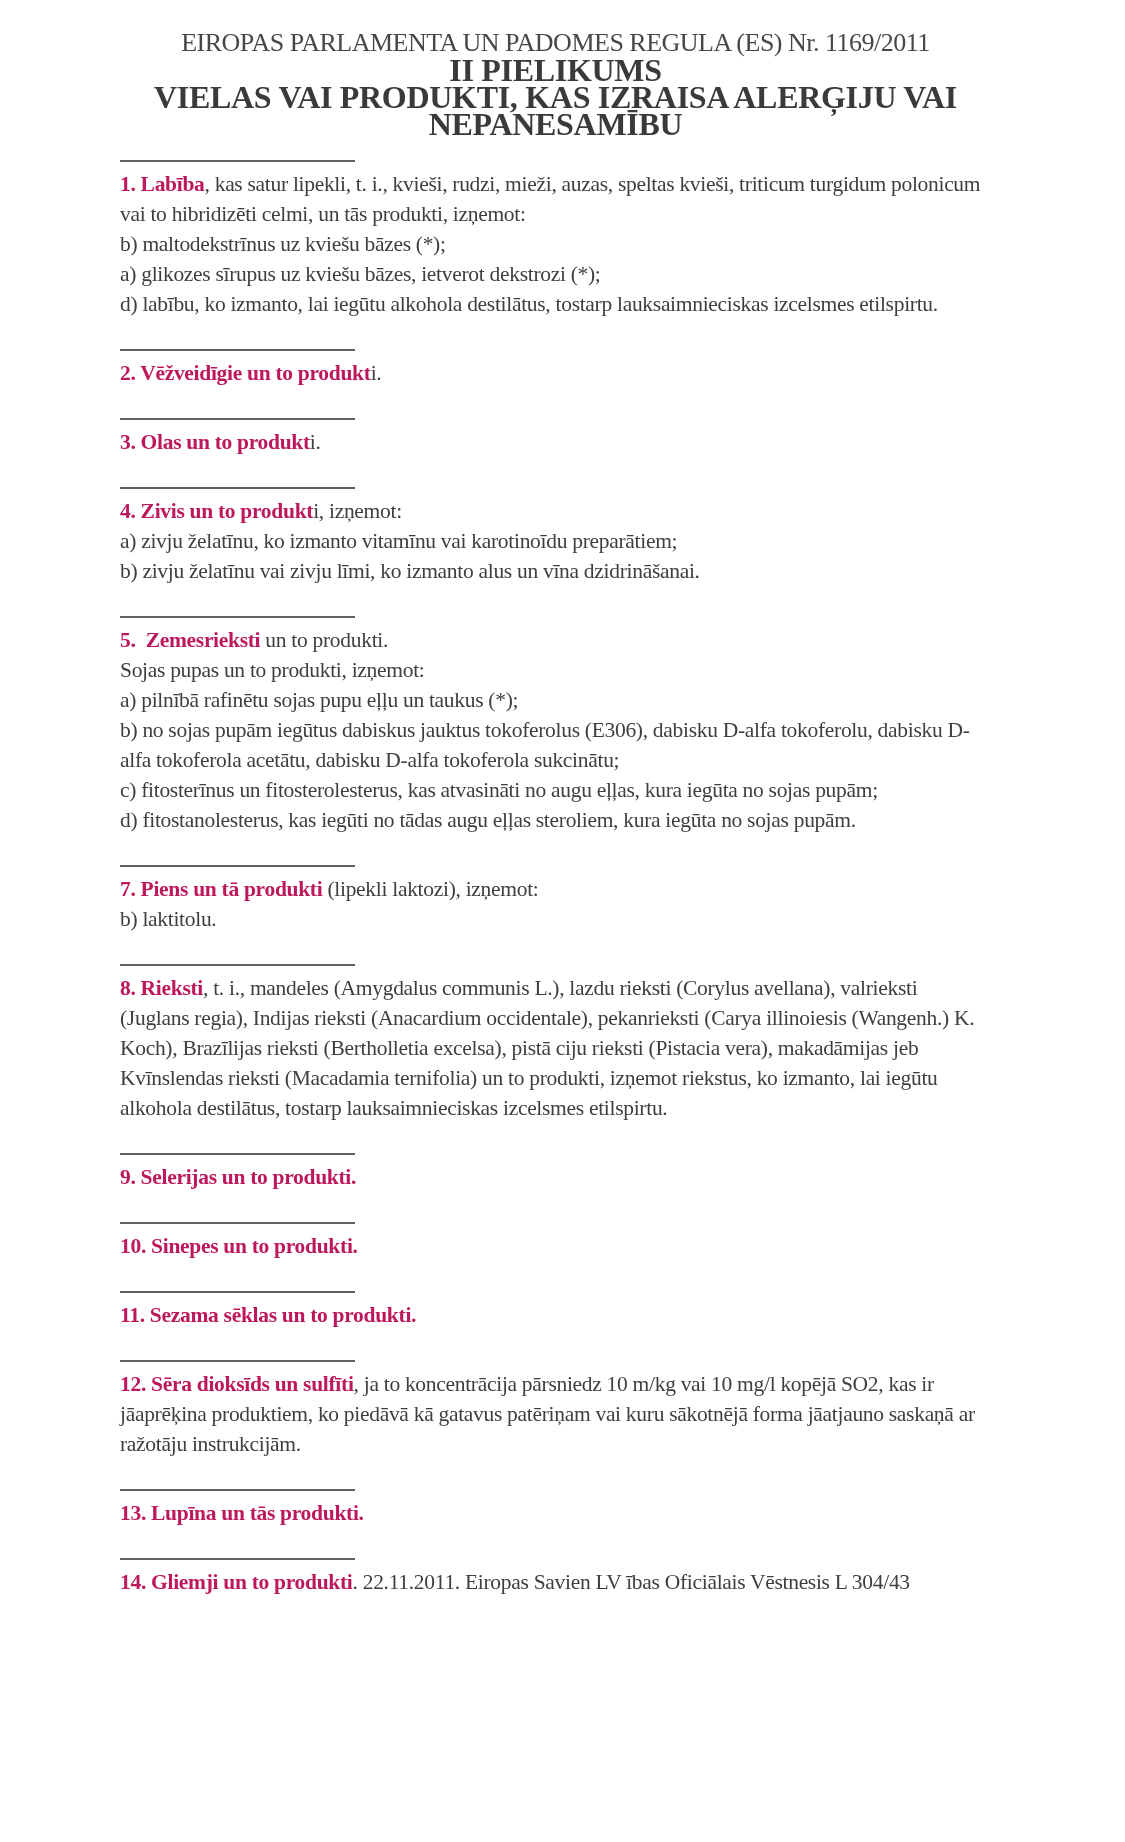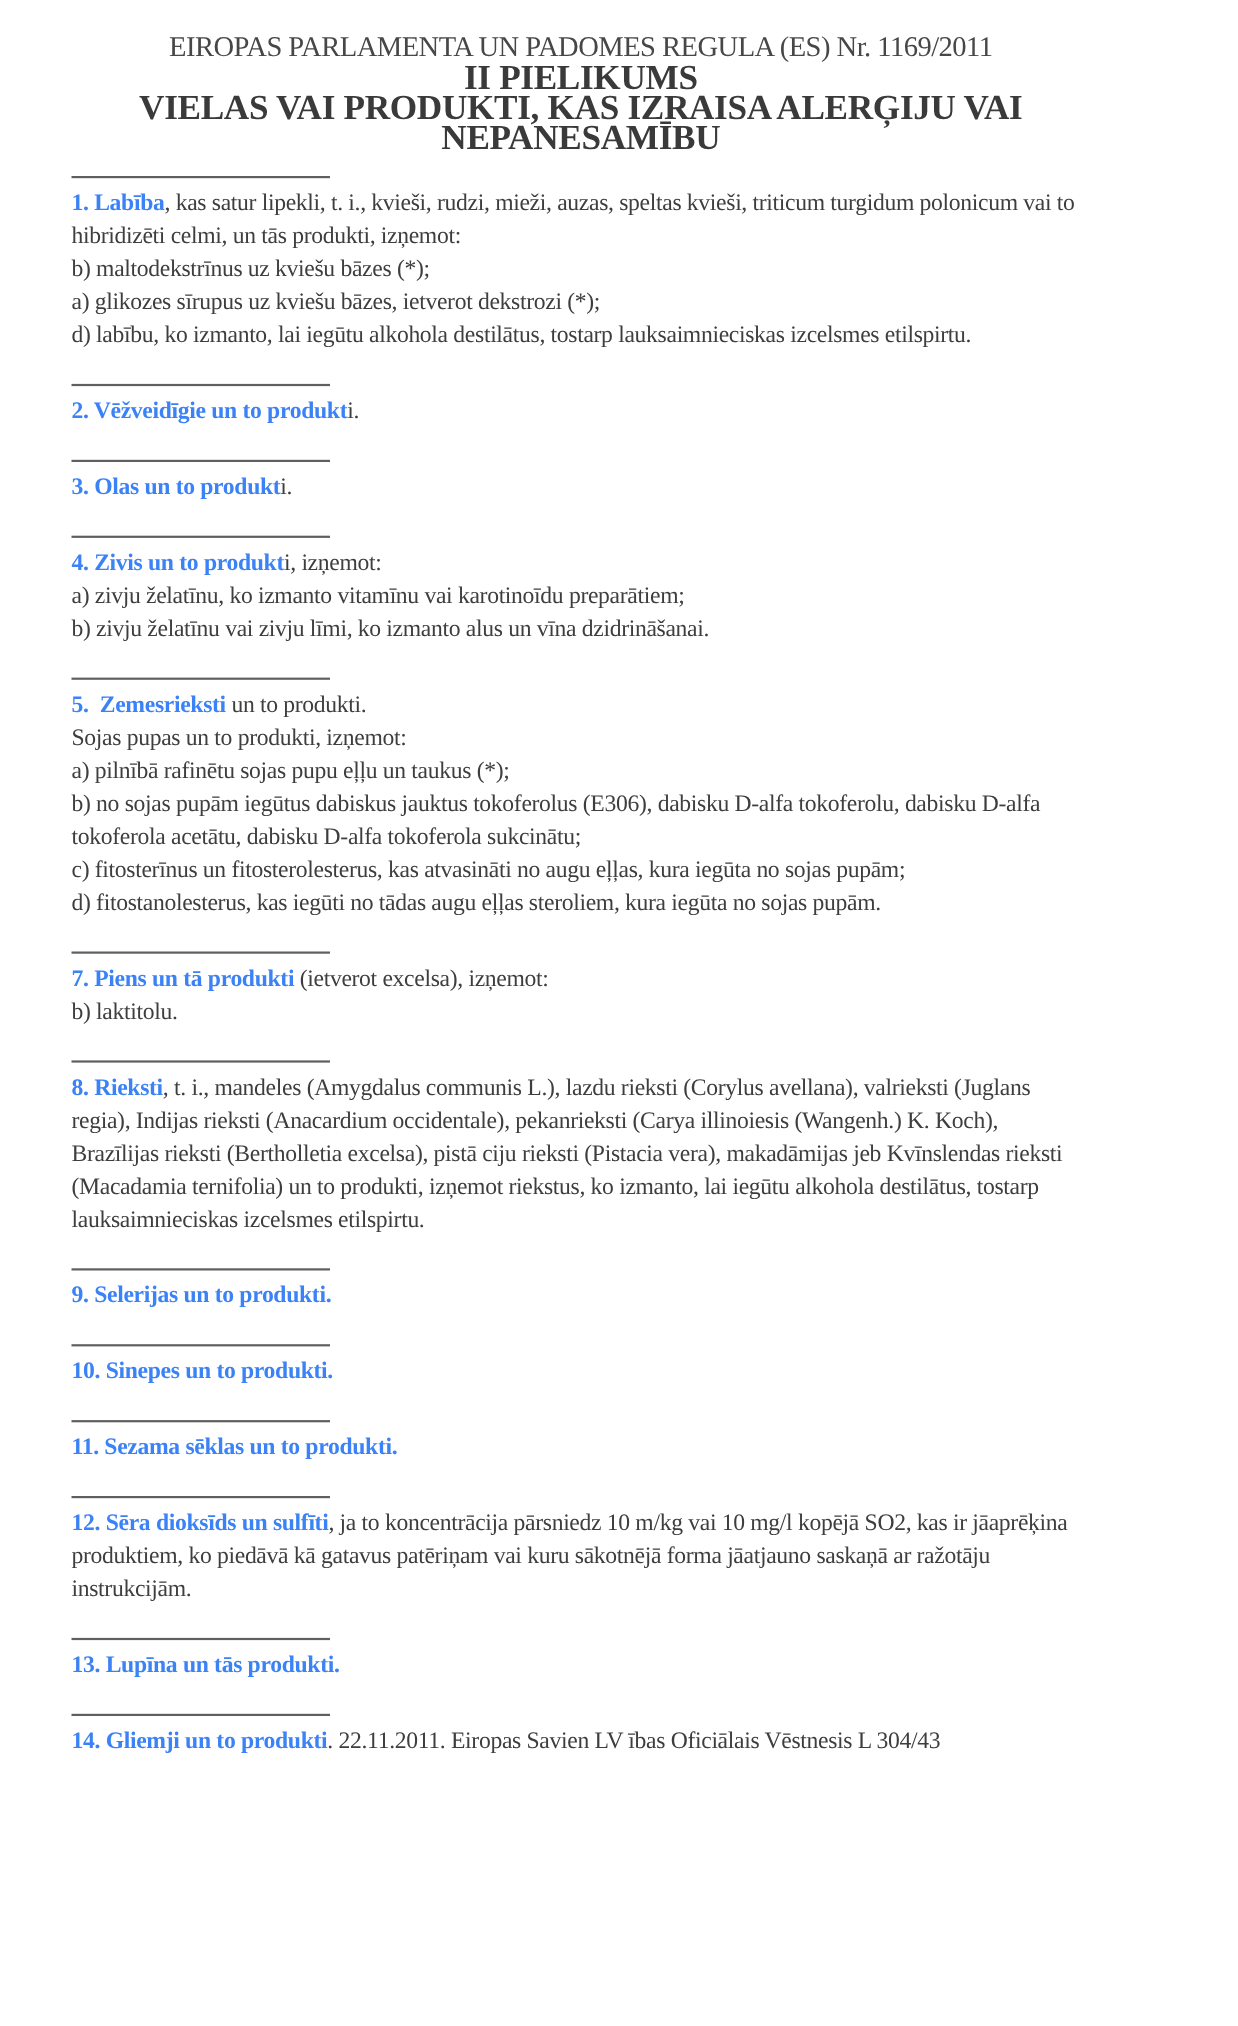--- a/index.html
+++ b/index.html
@@ -10,21 +10,21 @@
   }
   body {
     width: 1125px;
     min-height: 1842px;
     position: relative;
   }
   .page {
     box-sizing: border-box;
     width: 1125px;
     min-height: 1842px;
-    padding: 28px 134px 60px 65px;
+    padding: 28px 134px 60px 120px;
     font-family: "Liberation Serif", "DejaVu Serif", serif;
     color: #3e3e3e;
     background: #ffffff;
   }
   .hdr {
     text-align: center;
   }
   .hdr-line {
     margin: 0;
   }
@@ -56,21 +56,21 @@
   }
   .lead, .line {
     margin: 0;
     font-size: 21.5px;
     line-height: 30px;
     letter-spacing: -0.3px;
     text-align: left;
   }
   .lead strong {
     font-weight: 700;
-    color: #3b82f6;
+    color: #be185d;
     white-space: pre-wrap;
   }
 </style>
 </head>
 <body>
 
 <div class="page">
 
   <div class="hdr">
     <p class="hdr-line hdr-reg">EIROPAS PARLAMENTA UN PADOMES REGULA (ES) Nr. 1169/2011</p>
@@ -105,21 +105,21 @@
         <div class="divider"></div>
         <p class="lead"><strong>5.  Zemesrieksti</strong><span> un to produkti.</span></p>
         <p class="line">Sojas pupas un to produkti, izņemot:</p>
         <p class="line">a) pilnībā rafinētu sojas pupu eļļu un taukus (*);</p>
         <p class="line">b) no sojas pupām iegūtus dabiskus jauktus tokoferolus (E306), dabisku D-alfa tokoferolu, dabisku D-alfa tokoferola acetātu, dabisku D-alfa tokoferola sukcinātu;</p>
         <p class="line">c) fitosterīnus un fitosterolesterus, kas atvasināti no augu eļļas, kura iegūta no sojas pupām;</p>
         <p class="line">d) fitostanolesterus, kas iegūti no tādas augu eļļas steroliem, kura iegūta no sojas pupām.</p>
       </div>
       <div class="section">
         <div class="divider"></div>
-        <p class="lead"><strong>7. Piens un tā produkti</strong><span> (ietverot excelsa), izņemot:</span></p>
+        <p class="lead"><strong>7. Piens un tā produkti</strong><span> (lipekli laktozi), izņemot:</span></p>
         <p class="line">b) laktitolu.</p>
       </div>
       <div class="section">
         <div class="divider"></div>
         <p class="lead"><strong>8. Rieksti</strong><span>, t. i., mandeles (Amygdalus communis L.), lazdu rieksti (Corylus avellana), valrieksti (Juglans regia), Indijas rieksti (Anacardium occidentale), pekanrieksti (Carya illinoiesis (Wangenh.) K. Koch), Brazīlijas rieksti (Bertholletia excelsa), pistā ciju rieksti (Pistacia vera), makadāmijas jeb Kvīnslendas rieksti (Macadamia ternifolia) un to produkti, izņemot riekstus, ko izmanto, lai iegūtu alkohola destilātus, tostarp lauksaimnieciskas izcelsmes etilspirtu.</span></p>
       </div>
       <div class="section">
         <div class="divider"></div>
         <p class="lead"><strong>9. Selerijas un to produkti.</strong><span></span></p>
       </div>

